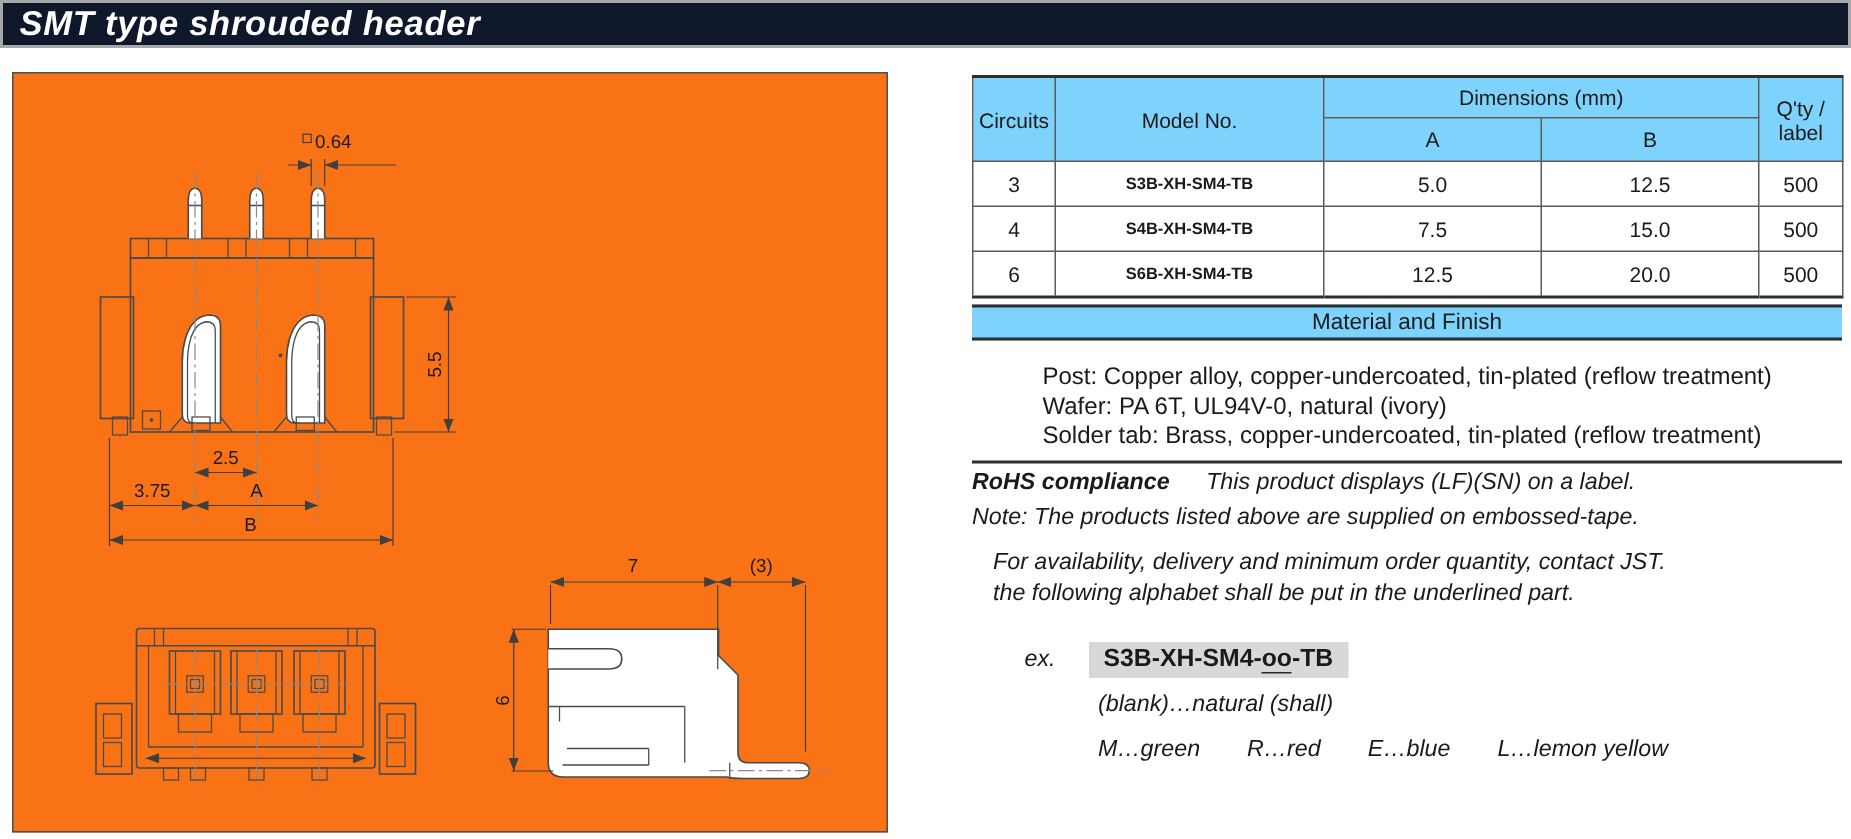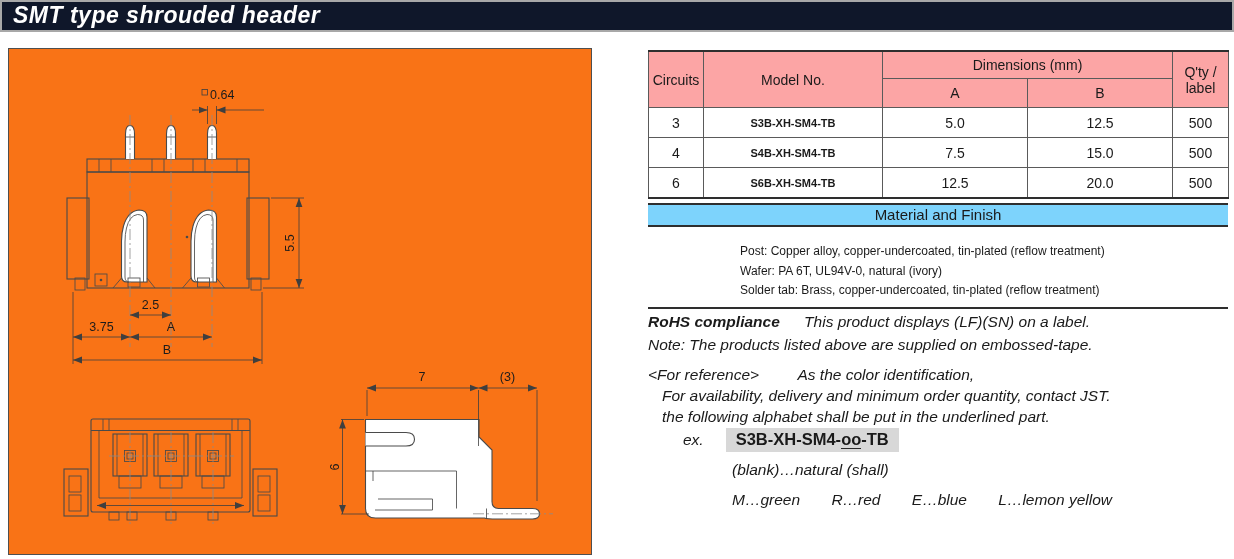--- a/index.html
+++ b/index.html
@@ -21,31 +21,31 @@
   .lnf{stroke:#4a4a4a;stroke-width:1.1;fill:#fff;}
   .thin{stroke:#4a4a4a;stroke-width:.85;fill:none;}
   .dim{stroke:#3f3f3f;stroke-width:.8;fill:none;}
   .cl{stroke:#8a8a8a;stroke-width:.8;fill:none;stroke-dasharray:11 3 2 3;}
 
   
   .spec-table{position:absolute;left:648px;top:50px;border-collapse:collapse;
     width:580px;font-size:14px;table-layout:fixed;}
   .spec-table th,.spec-table td{border:1px solid #5a5a5a;text-align:center;padding:0;
     vertical-align:middle;}
-  .spec-table thead th{background:#fca5a5;font-weight:normal;}
+  .spec-table thead th{background:#7dd3fc;font-weight:normal;}
   .spec-table{border-top:2.5px solid #2e2e2e;}
   .spec-table tbody tr td{height:29px;}
   .spec-table tbody tr:last-child td{border-bottom:2.5px solid #2e2e2e;}
   .spec-table td.model{font-weight:bold;font-size:11px;}
   .qty-head{line-height:16px;}
 
   .material-bar{position:absolute;left:648px;top:203px;width:580px;height:20px;
     background:#7dd3fc;border-top:2px solid #2e2e2e;border-bottom:2px solid #2e2e2e;
     text-align:center;font-size:15px;line-height:20px;}
-  .material-text{position:absolute;left:695px;top:242px;font-size:12px;line-height:19.5px;margin-left:45px;}
+  .material-text{position:absolute;left:695px;top:242px;font-size:16px;line-height:19.5px;}
   .divider{position:absolute;left:648px;top:307px;width:580px;height:0;
     border-top:2px solid #2e2e2e;}
 
   .rohs{position:absolute;left:648px;top:311px;width:586px;font-style:italic;
     font-size:15.5px;line-height:22.5px;}
   .rohs .bold{font-weight:bold;}
   .rohs .gap{margin-left:20px;}
 
   .reference{position:absolute;left:648px;top:364px;width:586px;font-style:italic;
     font-size:15.5px;line-height:21px;}
@@ -273,24 +273,20 @@
 
 <div class="rohs">
   <div>
     <span class="bold">RoHS compliance</span>
     <span class="gap">This product displays (LF)(SN) on a label.</span>
   </div>
   <div>Note: The products listed above are supplied on embossed-tape.</div>
 </div>
 
 <div class="reference">
-  <div>
-    <span>&lt;For reference&gt;</span>
-    <span class="gap">As the color identification,</span>
-  </div>
   <div class="indent">For availability, delivery and minimum order quantity, contact JST.</div>
   <div class="indent">the following alphabet shall be put in the underlined part.</div>
 </div>
 
 <div class="example">
   <div>
     <span class="ex-label">ex.</span><span class="model-box"><span>S3B-XH-SM4-</span><span class="uline">oo</span><span>-TB</span></span>
   </div>
   <div class="ex-line">(blank)…natural (shall)</div>
   <div class="ex-line">

